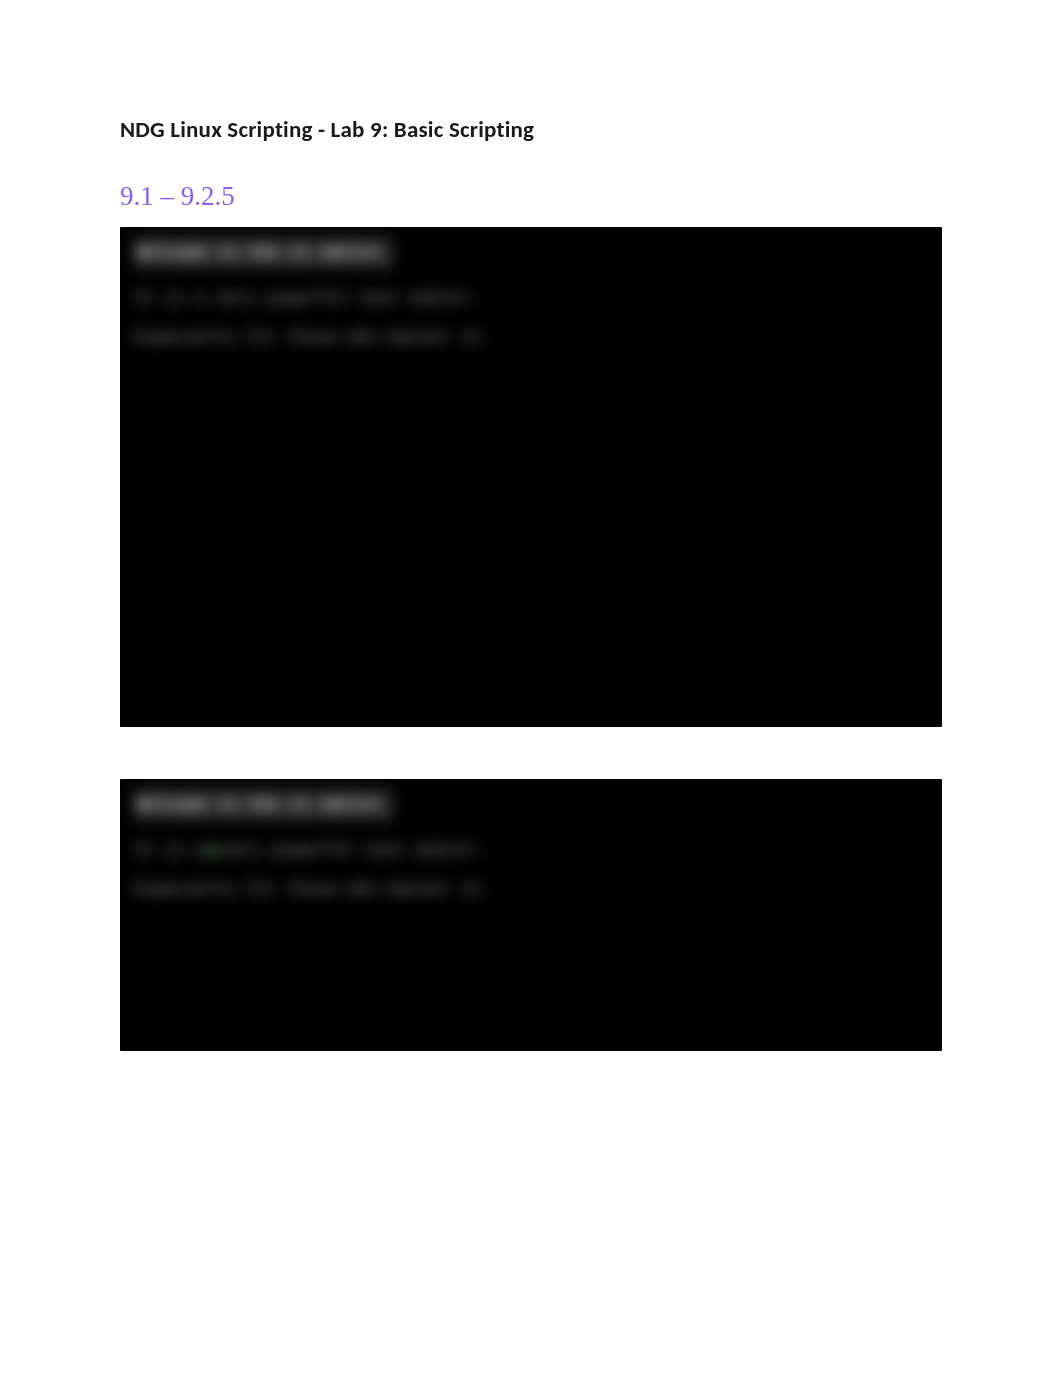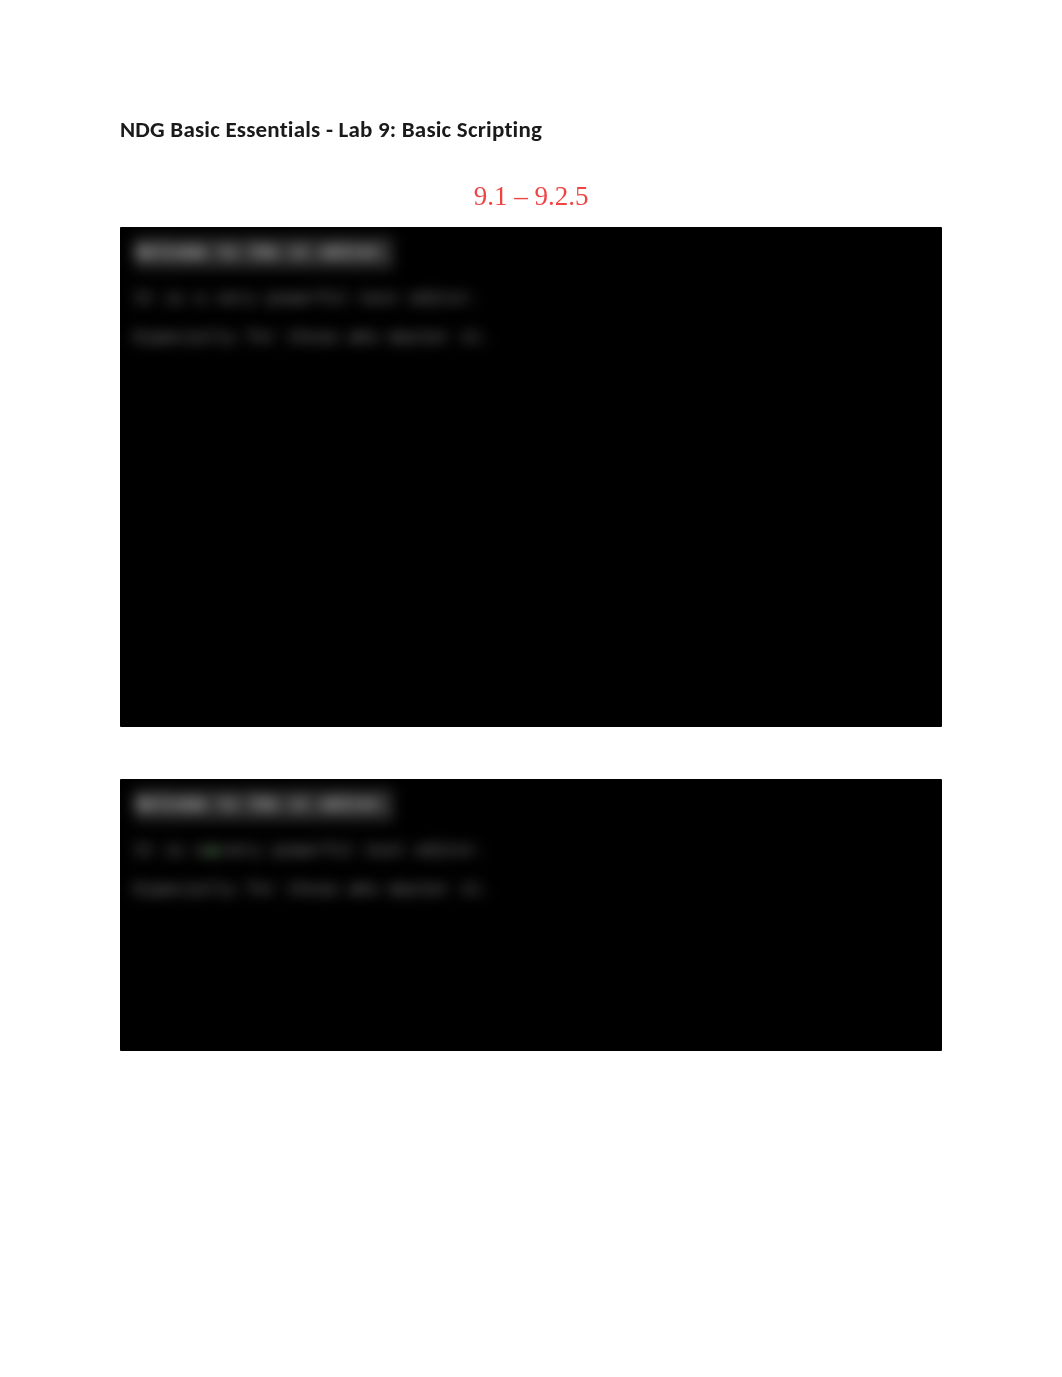--- a/index.html
+++ b/index.html
@@ -22,22 +22,22 @@
       font-size: 23px;
       font-weight: 600;
       color: #1a1a1a;
       margin-bottom: 38px;
       letter-spacing: 0.2px;
     }
     .section-range {
       font-size: 27px;
       font-family: "Times New Roman", Times, serif;
       font-weight: 400;
-      color: #ef4444;
-      text-align: center;
+      color: #8b5cf6;
+      text-align: left;
       margin-bottom: 15px;
     }
     .terminal {
       background: #000000;
       width: 100%;
       border-radius: 1px;
       overflow: hidden;
       position: relative;
     }
     .terminal-1 {
@@ -80,21 +80,21 @@
       border-radius: 50%;
       margin: 0 3px;
       vertical-align: middle;
     }
   </style>
 </head>
 <body>
 
 <div class="page">
 
-  <div class="doc-title">NDG Basic Essentials - Lab 9: Basic Scripting</div>
+  <div class="doc-title">NDG Linux Scripting - Lab 9: Basic Scripting</div>
 
   <div class="section-range">9.1 – 9.2.5</div>
 
   <div class="terminal terminal-1">
     <div class="term-content">
       <div class="term-line term-line-1">Welcome to the vi editor.</div>
       <div class="term-line term-line-2">It is a very powerful text editor.</div>
       <div class="term-line term-line-3">Especially for those who master it.</div>
     </div>
   </div>

